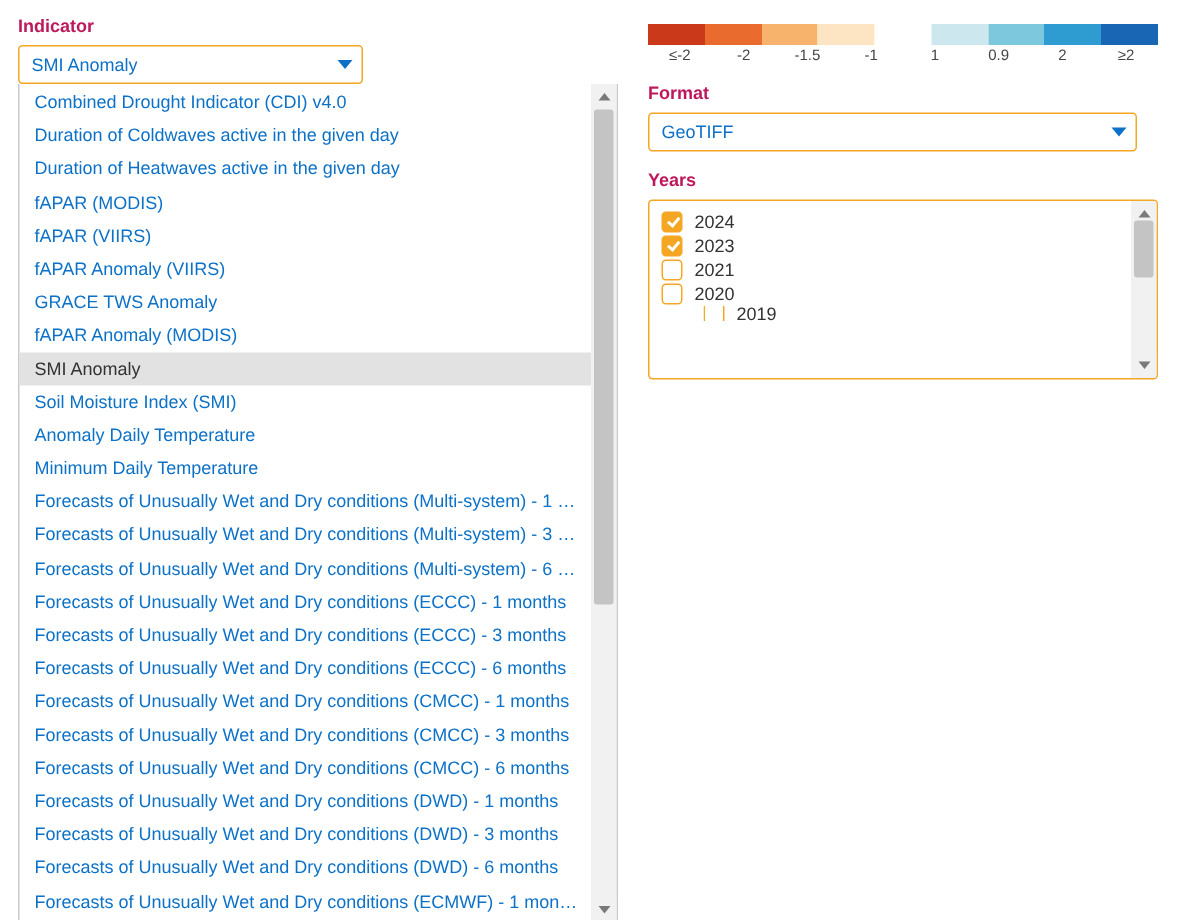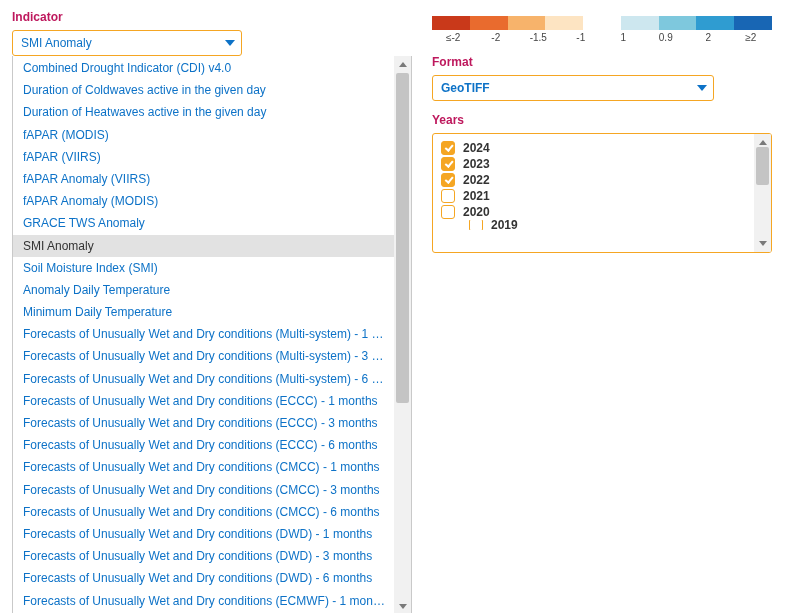--- a/index.html
+++ b/index.html
@@ -167,21 +167,21 @@
   .cbox.checked {
     background: #f5a623;
   }
   .cbox.checked::after {
     content: "";
     width: 3px; height: 6px;
     border: solid #fff;
     border-width: 0 2px 2px 0;
     transform: rotate(40deg) translateY(-1px);
   }
-  .year-label { color: #333; font-size: 12px; font-weight: bold; }
+  .year-label { color: #333; font-size: 12px; }
   .year-row.partial { overflow: hidden; height: 10px; margin-left: 28px; }
 
   .gap { height: 12px; }
 </style>
 </head>
 <body>
 
 <div class="row">
 
   <div class="col-left">
@@ -195,22 +195,22 @@
     </div>
 
     <div class="dropdown">
       <div class="items" id="indicator-items">
           <div class="item">Combined Drought Indicator (CDI) v4.0</div>
           <div class="item">Duration of Coldwaves active in the given day</div>
           <div class="item">Duration of Heatwaves active in the given day</div>
           <div class="item">fAPAR (MODIS)</div>
           <div class="item">fAPAR (VIIRS)</div>
           <div class="item">fAPAR Anomaly (VIIRS)</div>
+          <div class="item">GRACE TWS Anomaly</div>
           <div class="item">fAPAR Anomaly (MODIS)</div>
-          <div class="item">GRACE TWS Anomaly</div>
           <div class="item selected">SMI Anomaly</div>
           <div class="item">Soil Moisture Index (SMI)</div>
           <div class="item">Anomaly Daily Temperature</div>
           <div class="item">Minimum Daily Temperature</div>
           <div class="item">Forecasts of Unusually Wet and Dry conditions (Multi-system) - 1 months</div>
           <div class="item">Forecasts of Unusually Wet and Dry conditions (Multi-system) - 3 months</div>
           <div class="item">Forecasts of Unusually Wet and Dry conditions (Multi-system) - 6 months</div>
           <div class="item">Forecasts of Unusually Wet and Dry conditions (ECCC) - 1 months</div>
           <div class="item">Forecasts of Unusually Wet and Dry conditions (ECCC) - 3 months</div>
           <div class="item">Forecasts of Unusually Wet and Dry conditions (ECCC) - 6 months</div>
@@ -255,43 +255,39 @@
           <span>1</span>
           <span>0.9</span>
           <span>2</span>
           <span>≥2</span>
         </div>
     </div>
 
     <div class="gap"></div>
 
     <div class="section-label">Format</div>
-    <div class="select-box" style="width:282px;font-weight:bold;">
+    <div class="select-box" style="width:326px;">
       <span class="value">GeoTIFF</span>
       <span class="caret"></span>
     </div>
 
     <div class="gap"></div>
 
     <div class="section-label">Years</div>
     <div class="years-box">
       <div class="yitems" id="years-items">
           <div class="year-row">
             <span class="cbox checked"></span>
             <span class="year-label">2024</span>
           </div>
           <div class="year-row">
             <span class="cbox checked"></span>
             <span class="year-label">2023</span>
           </div>
           <div class="year-row">
-            <span class="cbox checked"></span>
-            <span class="year-label">2022</span>
-          </div>
-          <div class="year-row">
             <span class="cbox"></span>
             <span class="year-label">2021</span>
           </div>
           <div class="year-row">
             <span class="cbox"></span>
             <span class="year-label">2020</span>
           </div>
           <div class="year-row partial">
             <span class="cbox"></span>
             <span class="year-label">2019</span>

